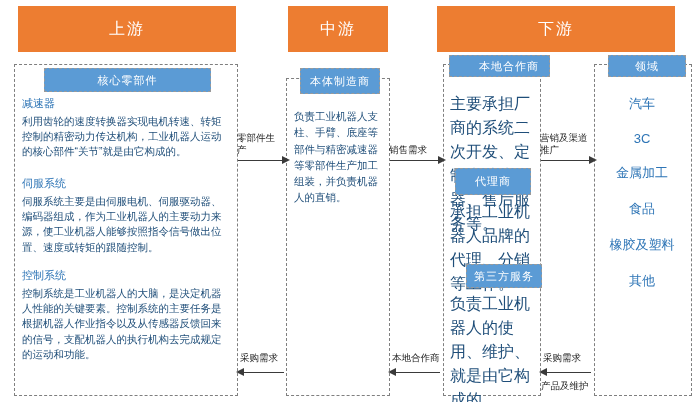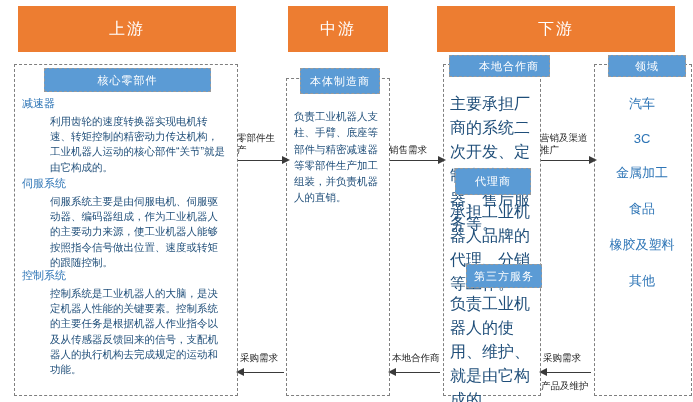--- a/index.html
+++ b/index.html
@@ -30,21 +30,21 @@
   
   .panel{position:absolute;border:1.6px dashed #7f7f7f;background:#fff;}
   #panel-up{left:14px; top:64px; width:222px;height:330px;}
   #panel-mid{left:286px;top:78px; width:102px;height:316px;}
   #panel-down{left:443px;top:64px; width:96px; height:330px;}
   #panel-field{left:594px;top:64px; width:96px; height:330px;}
 
   
   .up-block{position:absolute;left:22px;width:206px;}
   .up-title{color:#2E75B6;font-size:11px;margin-bottom:3px;}
-  .up-body{color:#1F4E79;font-size:10.5px;line-height:1.45;margin-left:28px;}
+  .up-body{color:#1F4E79;font-size:10.5px;line-height:1.45;}
   #up-b1{top:96px;}
   #up-b2{top:176px;}
   #up-b3{top:268px;}
 
   
   #mid-body{position:absolute;left:294px;top:108px;width:86px;
             color:#1F4E79;font-size:10.5px;line-height:1.55;}
 
   
   .dn-body{position:absolute;left:450px;width:86px;

